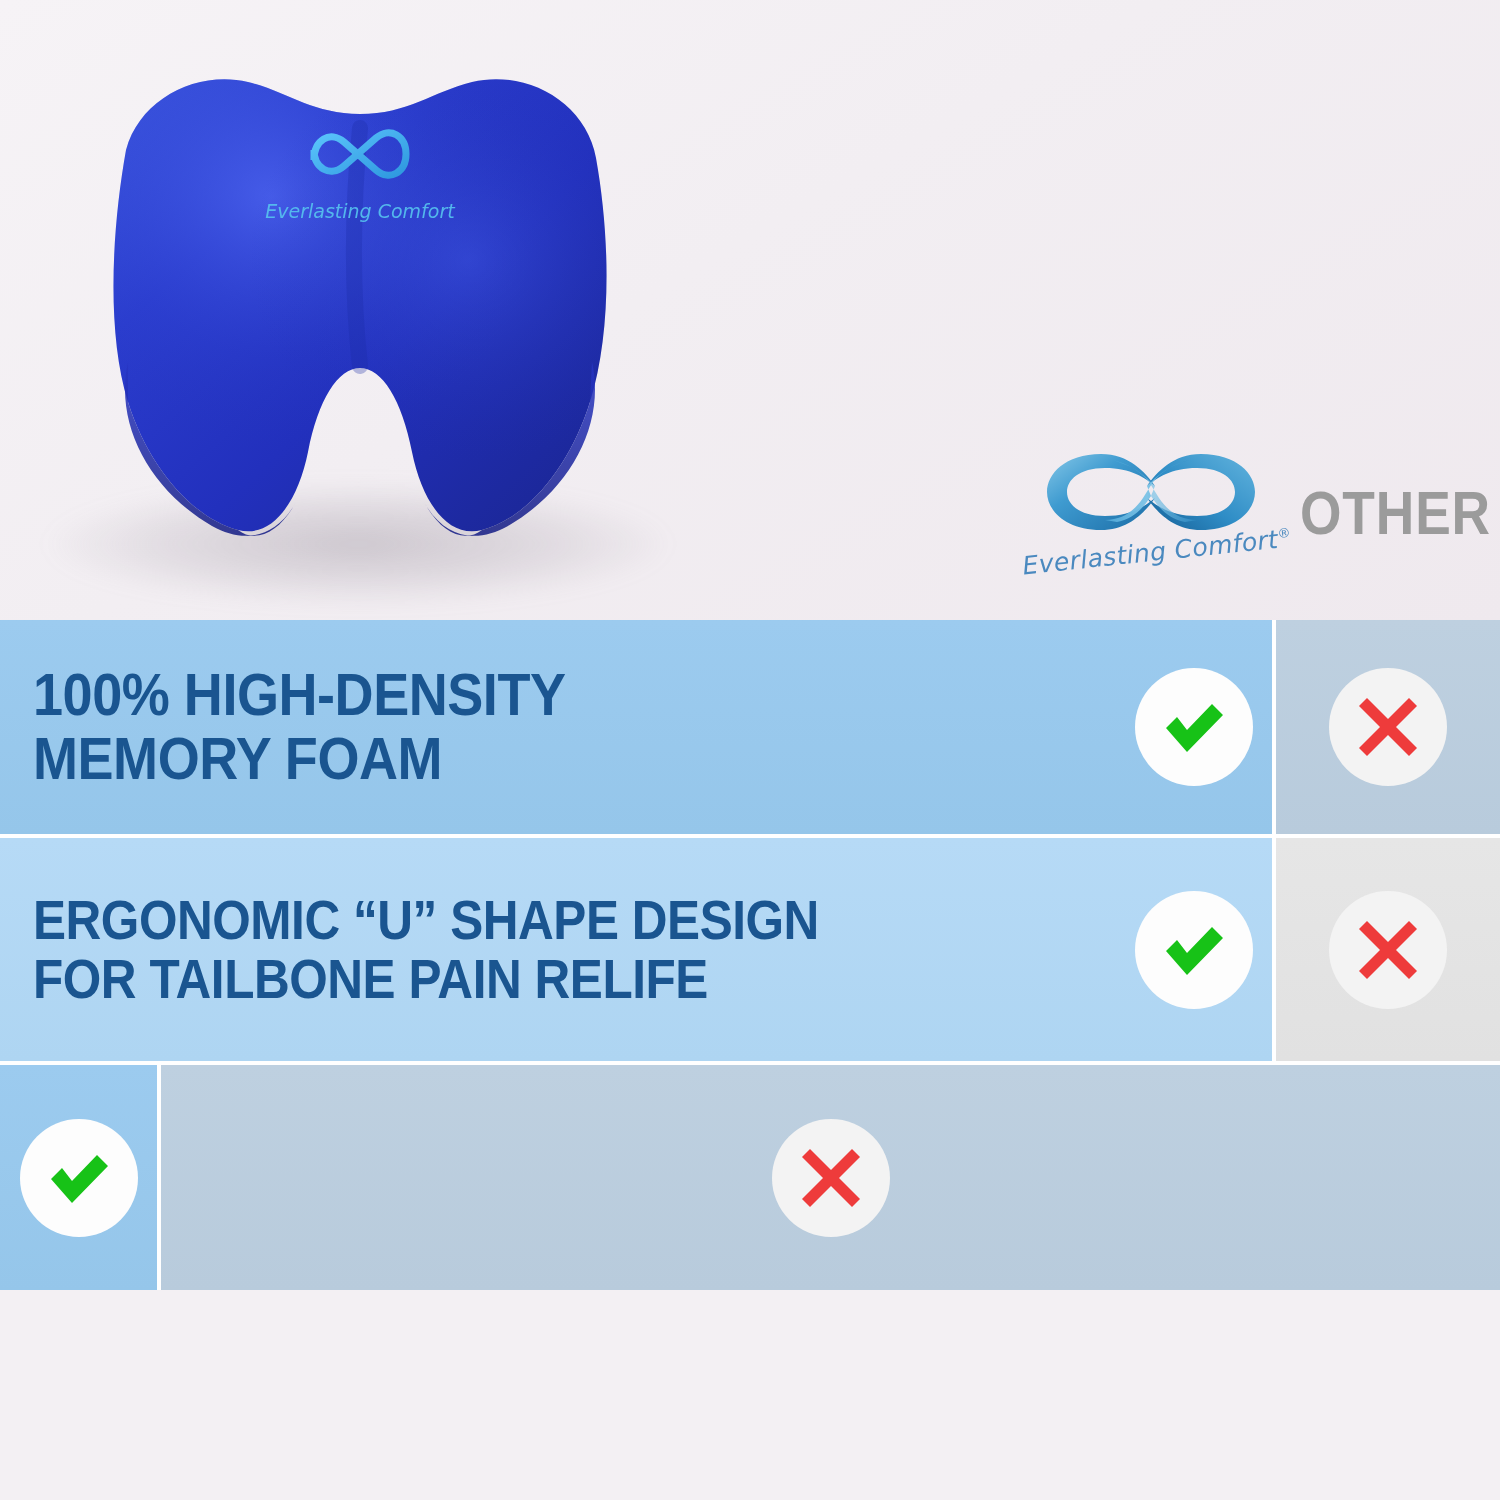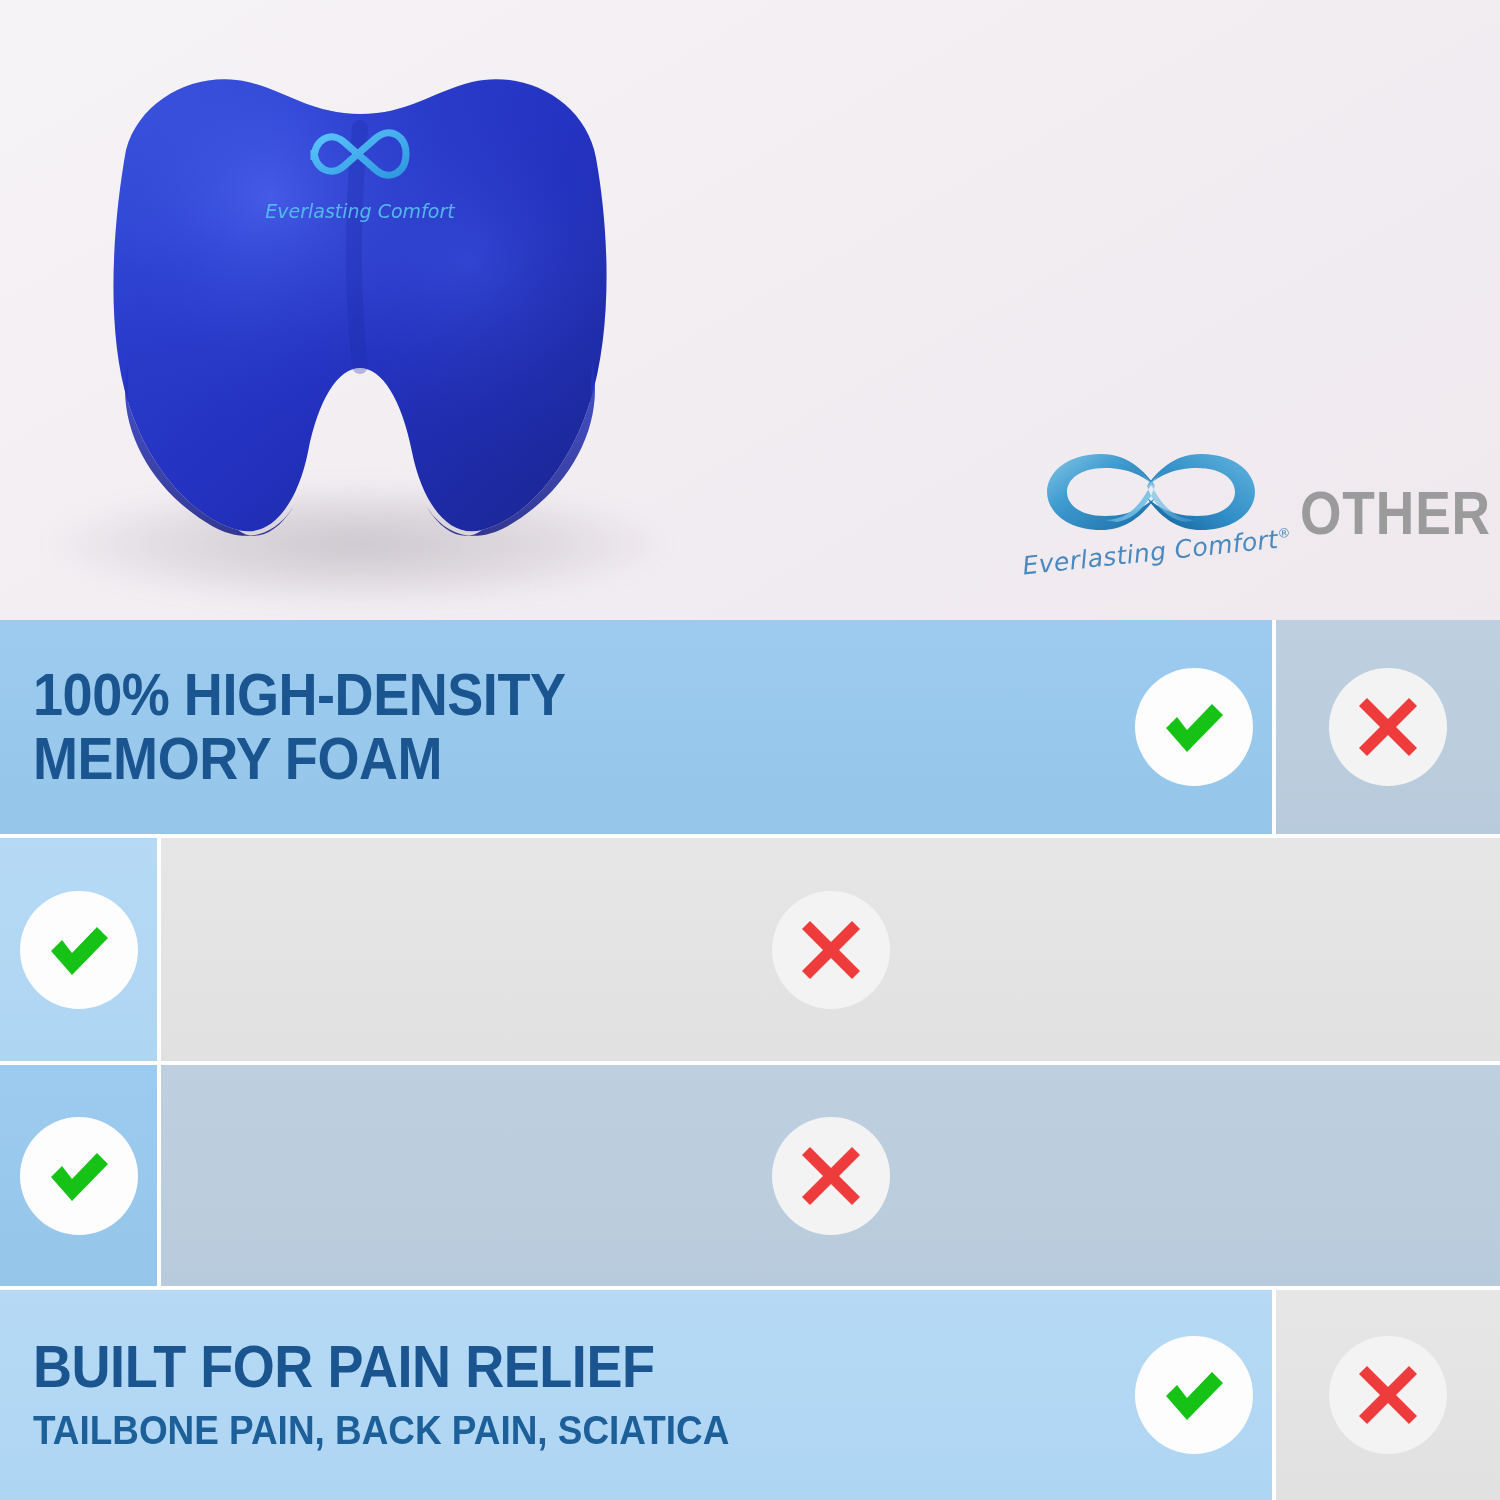--- a/index.html
+++ b/index.html
@@ -357,20 +357,24 @@
       <div class="cell-other">
         <div class="badge badge-no">
           <svg width="66" height="66" viewBox="0 0 66 66" xmlns="http://www.w3.org/2000/svg">
             <path d="M12,4 L33,25 L54,4 L62,12 L41,33 L62,54 L54,62 L33,41 L12,62 L4,54 L25,33 L4,12 Z" fill="#ee3b3b"></path>
           </svg>
         </div>
       </div>
     </div>
 
     <div class="row row-2 band-b">
+      <div class="cell-feature">
+        <p class="feat-title small">ERGONOMIC “U” SHAPE DESIGN
+FOR TAILBONE PAIN RELIFE</p>
+      </div>
       <div class="cell-ours">
         <div class="badge badge-yes">
           <svg width="74" height="74" viewBox="0 0 74 74" xmlns="http://www.w3.org/2000/svg">
             <path d="M9,38 L20,27 L30,40 L55,14 L66,25 L30,62 Z" fill="#17c217"></path>
           </svg>
         </div>
       </div>
       <div class="cell-other">
         <div class="badge badge-no">
           <svg width="66" height="66" viewBox="0 0 66 66" xmlns="http://www.w3.org/2000/svg">
@@ -390,35 +394,15 @@
       </div>
       <div class="cell-other">
         <div class="badge badge-no">
           <svg width="66" height="66" viewBox="0 0 66 66" xmlns="http://www.w3.org/2000/svg">
             <path d="M12,4 L33,25 L54,4 L62,12 L41,33 L62,54 L54,62 L33,41 L12,62 L4,54 L25,33 L4,12 Z" fill="#ee3b3b"></path>
           </svg>
         </div>
       </div>
     </div>
 
-    <div class="row row-4 band-b">
-      <div class="cell-feature">
-        <p class="feat-title">BUILT FOR PAIN RELIEF</p>
-        <p class="feat-sub">TAILBONE PAIN, BACK PAIN, SCIATICA</p>
-      </div>
-      <div class="cell-ours">
-        <div class="badge badge-yes">
-          <svg width="74" height="74" viewBox="0 0 74 74" xmlns="http://www.w3.org/2000/svg">
-            <path d="M9,38 L20,27 L30,40 L55,14 L66,25 L30,62 Z" fill="#17c217"></path>
-          </svg>
-        </div>
-      </div>
-      <div class="cell-other">
-        <div class="badge badge-no">
-          <svg width="66" height="66" viewBox="0 0 66 66" xmlns="http://www.w3.org/2000/svg">
-            <path d="M12,4 L33,25 L54,4 L62,12 L41,33 L62,54 L54,62 L33,41 L12,62 L4,54 L25,33 L4,12 Z" fill="#ee3b3b"></path>
-          </svg>
-        </div>
-      </div>
-    </div>
 
   </div>
 </div>
 
 </body></html>

